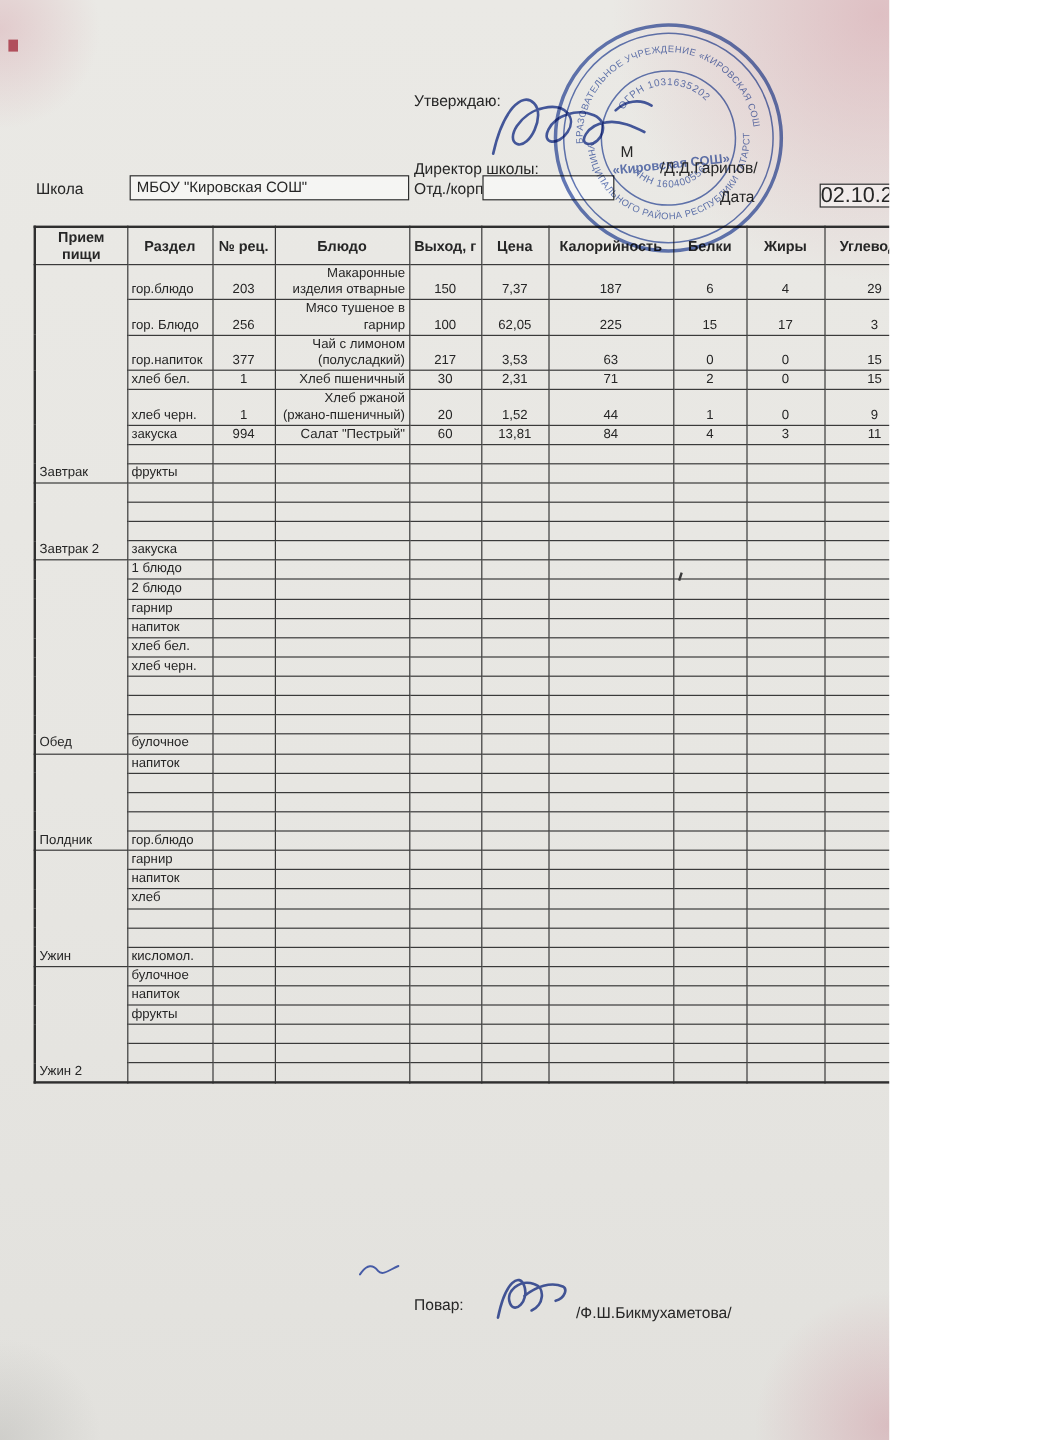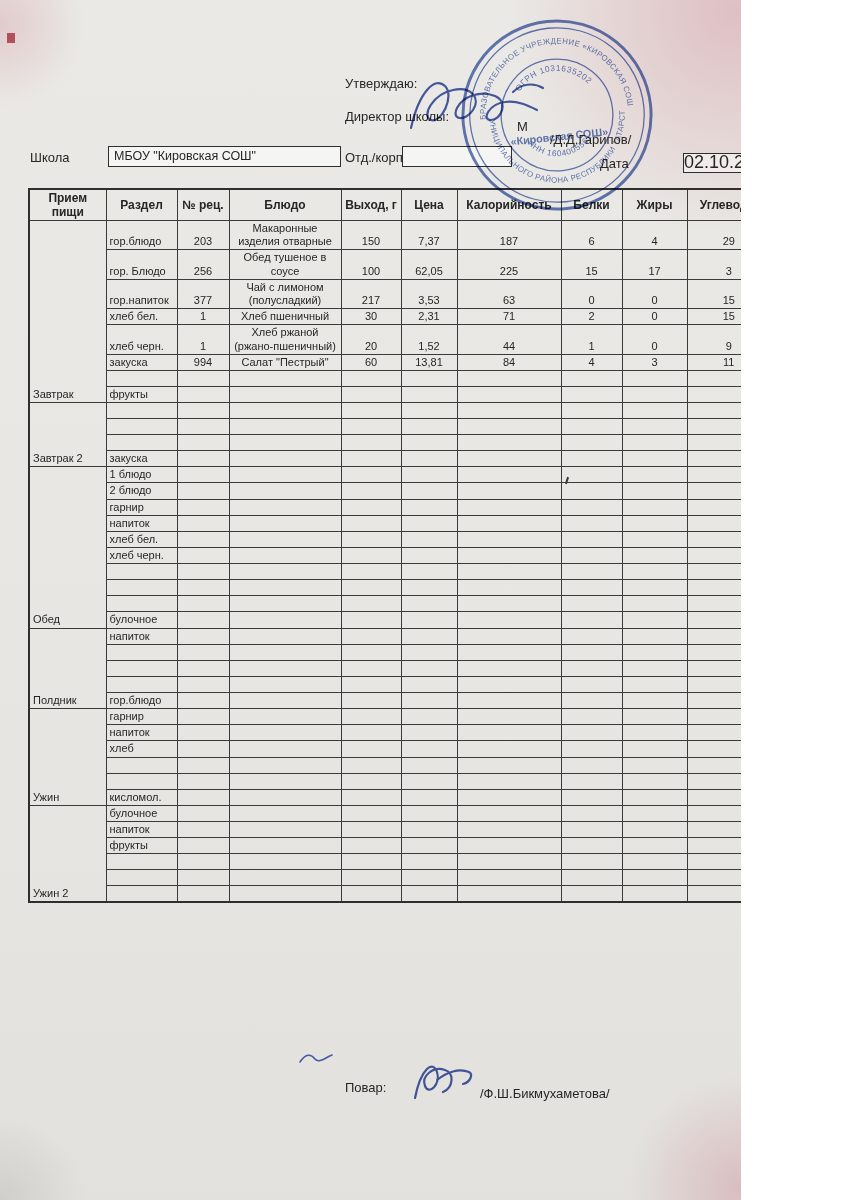--- a/index.html
+++ b/index.html
@@ -12,21 +12,21 @@
       radial-gradient(circle at 100% 99%, rgba(206,146,158,0.45), rgba(206,146,158,0) 8%),
       radial-gradient(circle at 0% 100%, rgba(120,120,118,0.18), rgba(120,120,118,0) 6%),
       linear-gradient(180deg, #eae9e5 0%, #e7e6e2 55%, #e2e1dd 100%);
   }
   .abs { position:absolute; }
   .lbl { font-size:13px; white-space:nowrap; }
   .box { border:1.5px solid #2e2e2e; background:rgba(255,255,255,0.55); box-sizing:border-box; }
 
   #corner-mark { left:7px; top:33px; width:8px; height:10px; background:#a83848; opacity:0.85; }
   #approve { left:345px; top:76px; }
-  #director-label { left:345px; top:109px; }
+  #director-label { left:345px; top:133px; }
   #director-prefix { left:517px; top:119px; z-index:8; }
   #director-name { left:550px; top:132px; z-index:8; }
   #school-label { left:30px; top:150px; }
   #school-box { left:108px; top:146px; width:233px; height:21px; font-size:12.5px; line-height:18px; padding-left:5px; }
   #dept-label { left:345px; top:150px; }
   #dept-box { left:402px; top:146px; width:110px; height:21px; }
   #date-label { left:600px; top:156px; }
   #date-box { left:683px; top:153px; width:91px; height:20px; text-align:center; font-size:18px; line-height:17px; background:rgba(255,255,255,0.45); }
 
   #stamp { left:459px; top:17px; z-index:6; mix-blend-mode:multiply; opacity:0.82; transform:rotate(-6deg); }
@@ -40,21 +40,21 @@
 
   #menu-table { position:absolute; left:28px; top:188px; width:742px; border-collapse:collapse; table-layout:fixed; border:2px solid #2f2f2f; }
   #menu-table th, #menu-table td { border:1px solid #3a3a3a; overflow:hidden; }
   #menu-table th { font-size:12px; font-weight:bold; height:21px; text-align:center; vertical-align:middle; padding:1px 2px; }
   #menu-table td { font-size:11px; height:13px; padding:1px 3px; vertical-align:bottom; line-height:1.2; }
   tr.size-xl > td { height:76px; }
   tr.size-l  > td { height:54px; }
   tr.size-m  > td { height:38px; }
   .c-section { text-align:left; padding-left:4px; }
   .c-rec, .c-out, .c-price, .c-cal, .c-prot, .c-fat, .c-carb { text-align:center; }
-  .c-dish { text-align:center; vertical-align:middle; }
+  .c-dish { text-align:right; vertical-align:middle; }
   .meal-cell { vertical-align:top; text-align:left; font-size:11.5px; padding:2px 2px 0 4px; }
   .first-meal { padding-top:58px; }
 
   #cook-label { left:345px; top:1080px; }
   #cook-name { left:480px; top:1086px;text-align:center; }
 </style>
 </head>
 <body>
 
 <div class="page">
@@ -149,21 +149,21 @@
           <td class="c-out">150</td>
           <td class="c-price">7,37</td>
           <td class="c-cal">187</td>
           <td class="c-prot">6</td>
           <td class="c-fat">4</td>
           <td class="c-carb">29</td>
         </tr>
         <tr class="size-m">
           <td class="c-section">гор. Блюдо</td>
           <td class="c-rec">256</td>
-          <td class="c-dish">Обед тушеное в соусе</td>
+          <td class="c-dish">Мясо тушеное в гарнир</td>
           <td class="c-out">100</td>
           <td class="c-price">62,05</td>
           <td class="c-cal">225</td>
           <td class="c-prot">15</td>
           <td class="c-fat">17</td>
           <td class="c-carb">3</td>
         </tr>
         <tr class="size-l">
           <td class="c-section">гор.напиток</td>
           <td class="c-rec">377</td>

